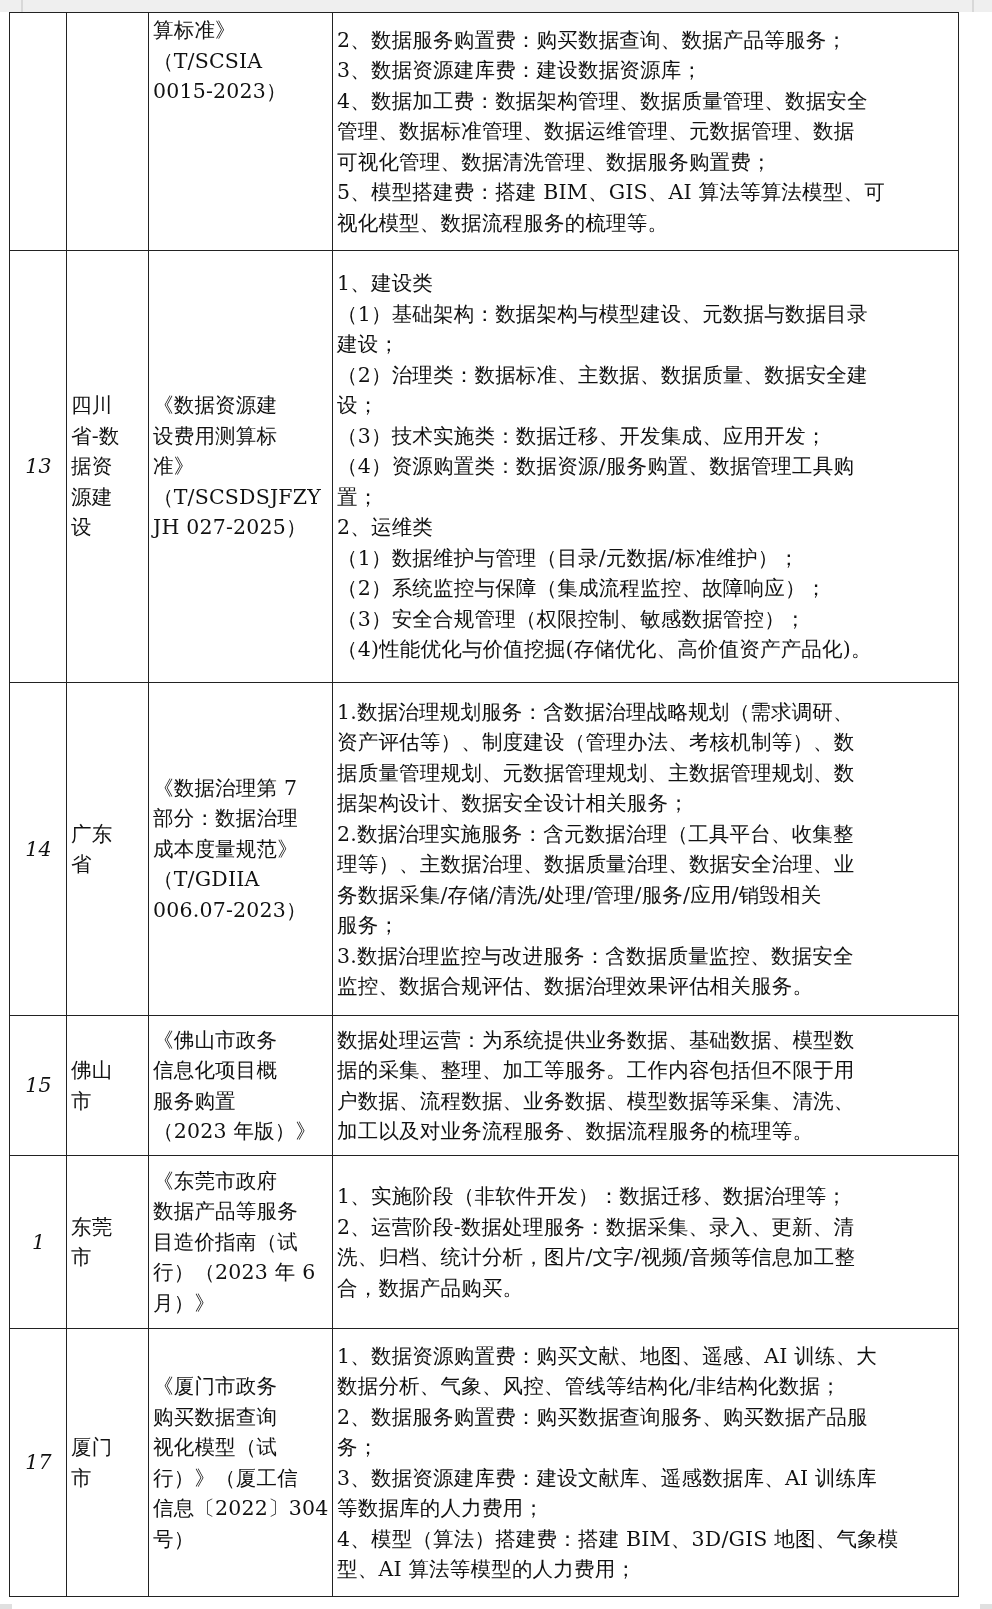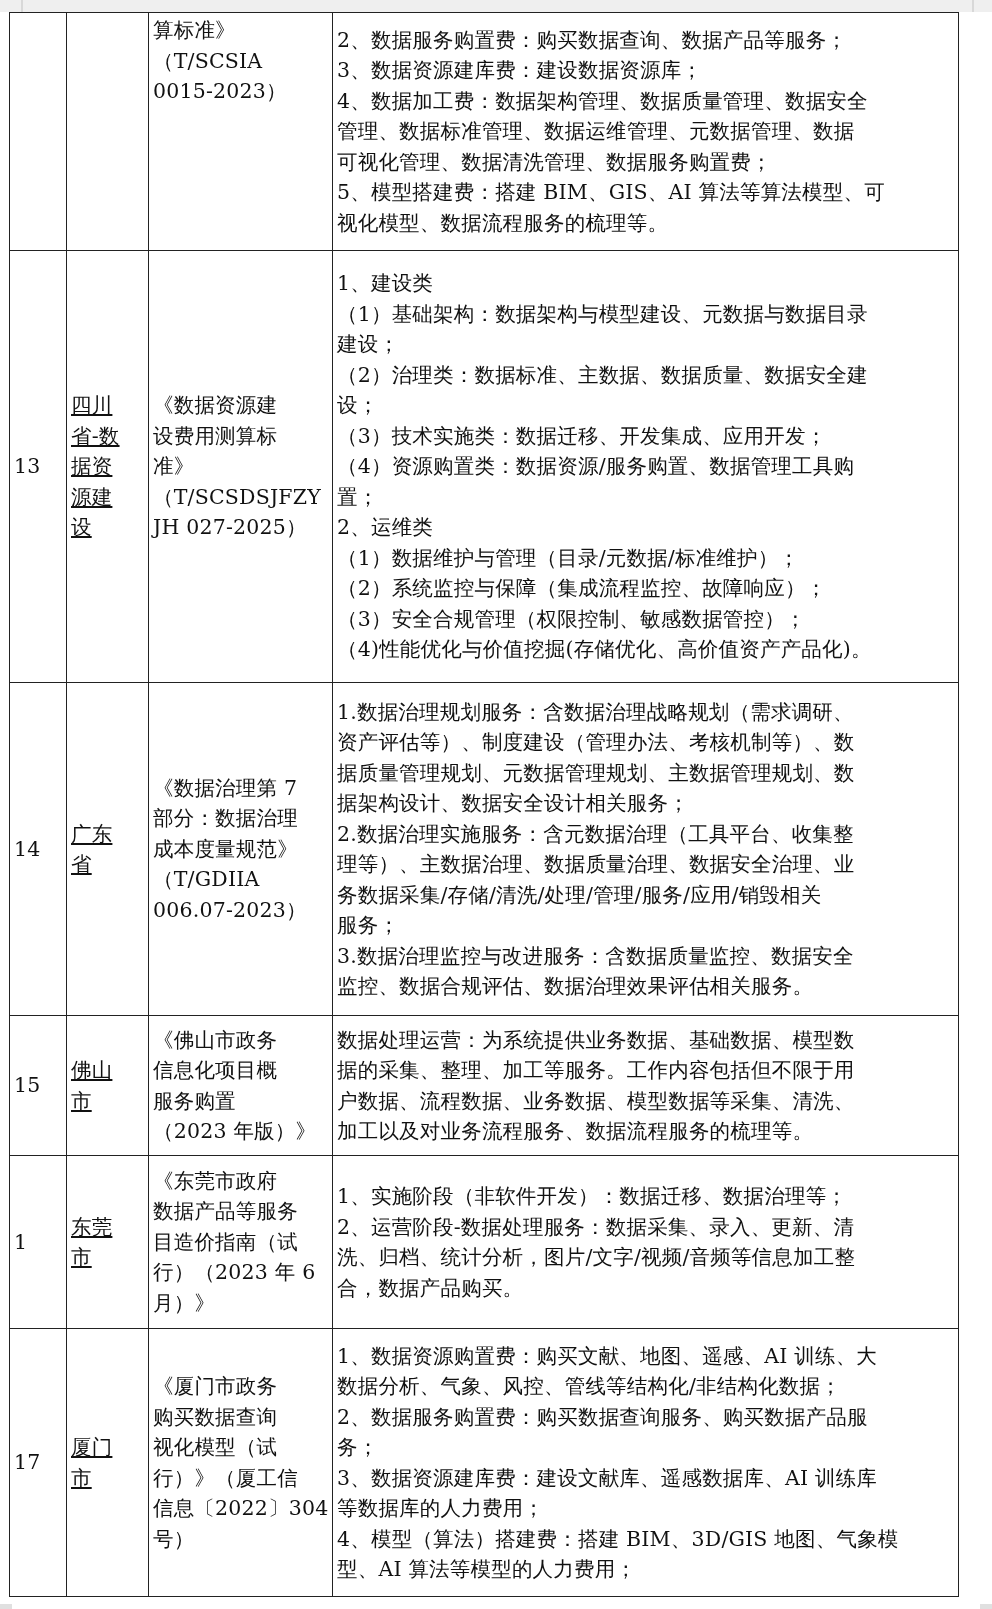--- a/index.html
+++ b/index.html
@@ -23,22 +23,22 @@
     table-layout: fixed;
   }
   table.doc-table td {
     border: 1.5px solid #222;
     vertical-align: middle;
     padding: 0 3px 0 4px;
     font-size: 20.5px;
     line-height: 30.5px;
     letter-spacing: 0.2px;
   }
-  td.c-num { width: 49px; }
-  td.c-region { width: 74px; padding-left: 4px; text-decoration: underline; }
+  td.c-num { text-align: center; width: 49px; font-style: italic; }
+  td.c-region { width: 74px; padding-left: 4px; }
   td.c-std { width: 176px; }
   td.c-content { width: auto; padding-left: 5px; }
   .line { display: block; white-space: nowrap; }
   .std-top { vertical-align: top !important; padding-top: 2px !important; }
 </style>
 </head>
 <body>
 
 <div class="top-strip">
   <div class="tick-left"></div>

